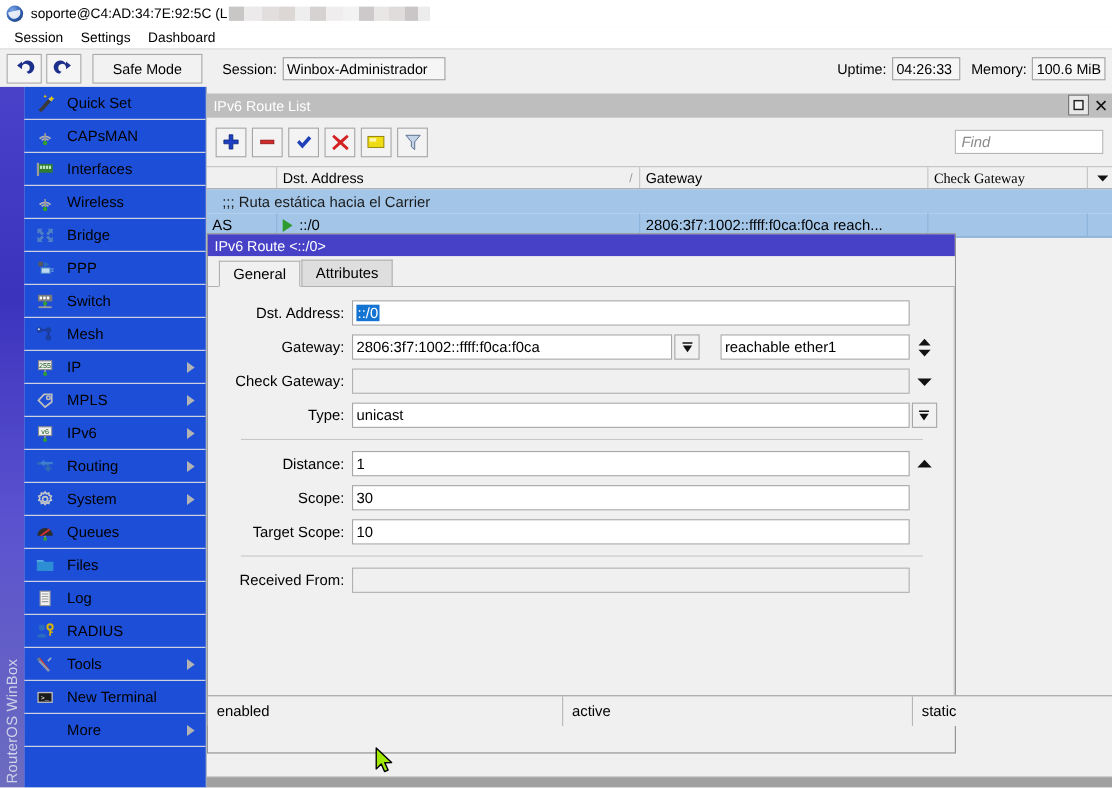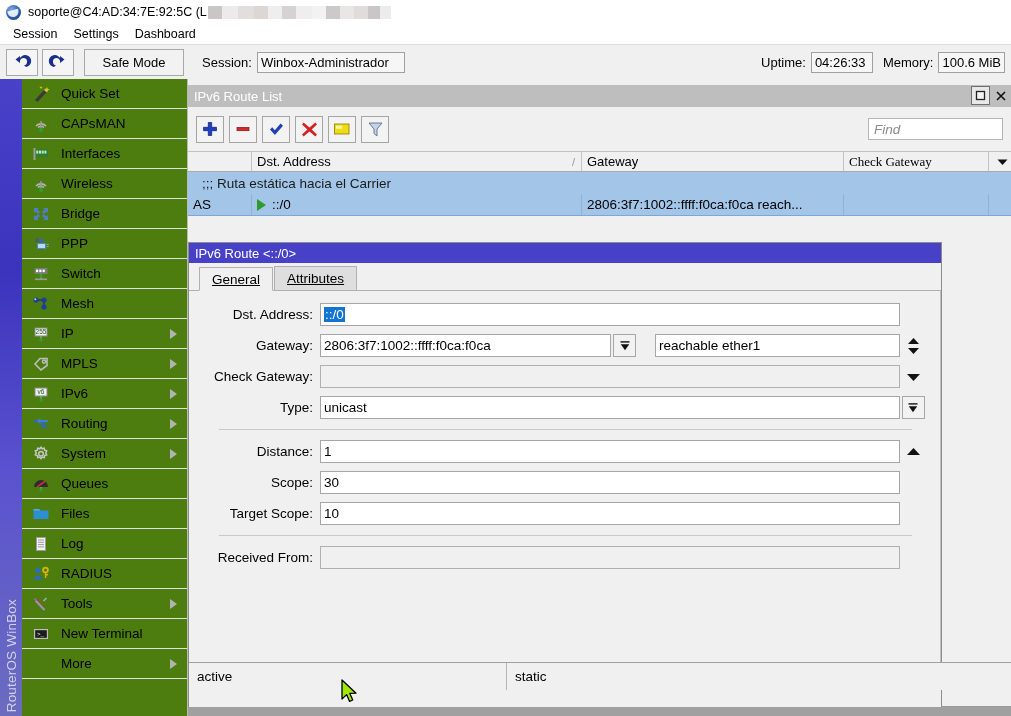--- a/index.html
+++ b/index.html
@@ -139,21 +139,21 @@
     bottom: 4px; left: 50%;
     transform: translateX(-50%) rotate(180deg);
     writing-mode: vertical-rl;
     color: #cfd2e8;
     font-size: 13.5px;
     letter-spacing: .2px;
     white-space: nowrap;
   }
   .menu-list {
     flex: 1;
-    background: #4d7c0f;
+    background: #1d4ed8;
     border-right: 1px solid #b9b9b9;
     overflow: hidden;
   }
   .menu-row {
     height: 30px;
     display: flex;
     align-items: center;
     padding-left: 8px;
     border-bottom: 1px solid #e2e2e2;
     cursor: default;
@@ -286,22 +286,22 @@
     width:0;height:0;
     border-left: 9px solid #2e9b2e;
     border-top: 6px solid transparent;
     border-bottom: 6px solid transparent;
     margin-right: 6px;
   }
 
   
   .dialog {
     position: absolute;
-    left: 188px; top: 242px;
-    width: 754px; height: 473px;
+    left: 188px; top: 212px;
+    width: 681px; height: 473px;
     background: #f0f0f0;
     border: 1px solid #8c8c8c;
   }
   .dlg-title {
     height: 20px;
     background: #4741c8;
     color: #ffffff;
     display: flex; align-items: center;
     padding-left: 6px;
     font-size: 13px;
@@ -317,21 +317,20 @@
   .tab {
     height: 24px;
     padding: 0 12px;
     display:flex;align-items:center;
     font-size: 13.5px;
     border: 1px solid #b0b0b0;
     border-bottom: none;
     background: #dedede;
     cursor: default;
     margin-right: 1px;
-    text-decoration: underline;
   }
   .tab.active {
     background: #f0f0f0;
     position: relative; top: 1px;
     border-bottom: 1px solid #f0f0f0;
   }
   .dlg-body {
     position: relative;
     padding: 12px 14px 0 0;
     height: 399px;
@@ -878,20 +877,21 @@
 
       <div class="sep"></div>
 
       <div class="frow">
         <div class="flabel">Received From:</div>
         <div class="finput readonly"></div>
         <div class="arr-col"></div>
       </div>
 
       <div class="dlg-status">
+        <div class="st-cell" style="width:323px;">enabled</div>
         <div class="st-cell" style="width:318px;">active</div>
         <div class="st-cell" style="flex:1;border-right:none;">static</div>
       </div>
     </div>
   </div>
 
   <div class="bottom-fill"></div>
 
   <svg class="cursor" viewBox="0 0 18 26">
     <path d="M1 1 L1 20 L5.6 15.6 L8.6 22.4 L11.8 21 L8.8 14.4 L15 14.2 Z" fill="#9fe800" stroke="#000000" stroke-width="1.3" stroke-linejoin="round"></path>

